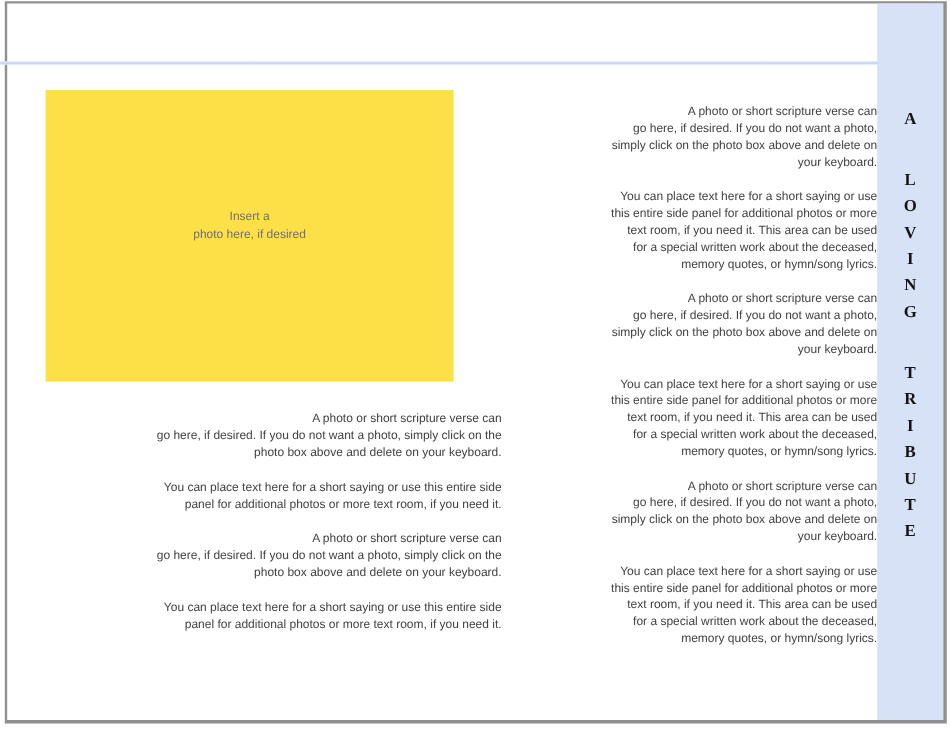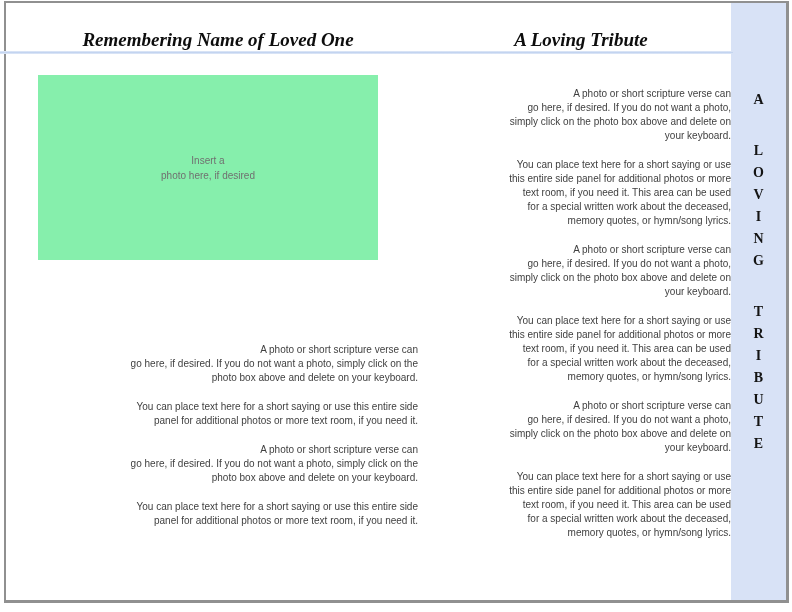--- a/index.html
+++ b/index.html
@@ -61,25 +61,25 @@
     font-style: italic;
     font-size: 19px;
     color: #0d0d0d;
     white-space: nowrap;
   }
   .photo-box {
     position: absolute;
     left: 32px;
     top: 72px;
     width: 340px;
-    height: 185px;
-    background: #86efac;
+    height: 243px;
+    background: #fde047;
     text-align: center;
     box-sizing: border-box;
-    padding-top: 78px;
+    padding-top: 98px;
   }
   .photo-box .placeholder {
     font-size: 10px;
     line-height: 15px;
     color: #707070;
     white-space: pre-line;
   }
   .para-stack {
     position: absolute;
     text-align: right;
@@ -128,21 +128,20 @@
     margin-top: 29px;
   }
 </style>
 </head>
 <body>
 
 <div class="canvas">
   <div class="sheet">
 
     <div class="page-left">
-      <div class="page-title">Remembering Name of Loved One</div>
 
       <div class="photo-box">
         <div class="placeholder">Insert a
 photo here, if desired</div>
       </div>
 
       <div class="para-stack para-stack-left">
         <p class="para">A photo or short scripture verse can
 go here, if desired. If you do not want a photo, simply click on the
 photo box above and delete on your keyboard.</p>
@@ -150,21 +149,20 @@
 panel for additional photos or more text room, if you need it.</p>
         <p class="para">A photo or short scripture verse can
 go here, if desired. If you do not want a photo, simply click on the
 photo box above and delete on your keyboard.</p>
         <p class="para">You can place text here for a short saying or use this entire side
 panel for additional photos or more text room, if you need it.</p>
       </div>
     </div>
 
     <div class="page-right">
-      <div class="page-title">A Loving Tribute</div>
 
       <div class="para-stack para-stack-right">
         <p class="para">A photo or short scripture verse can
 go here, if desired. If you do not want a photo,
 simply click on the photo box above and delete on
 your keyboard.</p>
         <p class="para">You can place text here for a short saying or use
 this entire side panel for additional photos or more
 text room, if you need it.  This area can be used
 for a special written work about the deceased,

